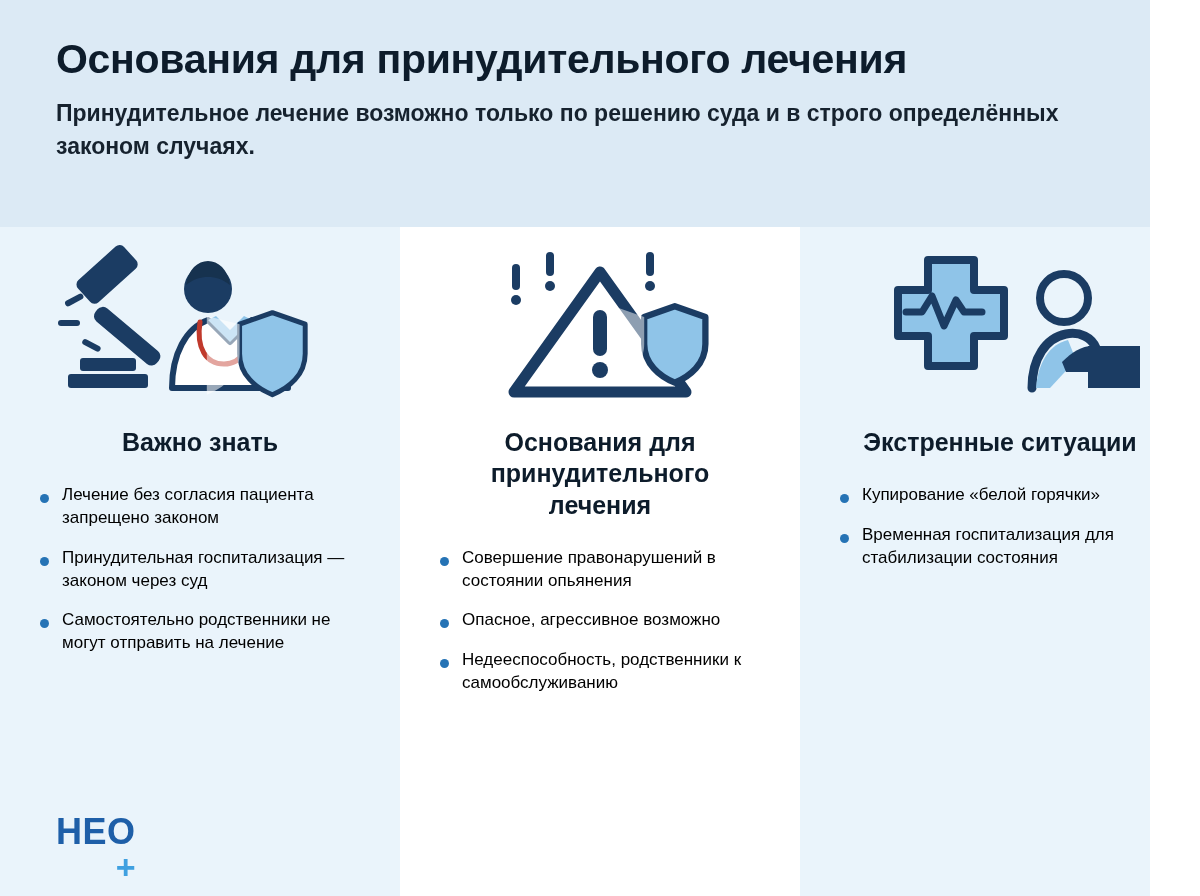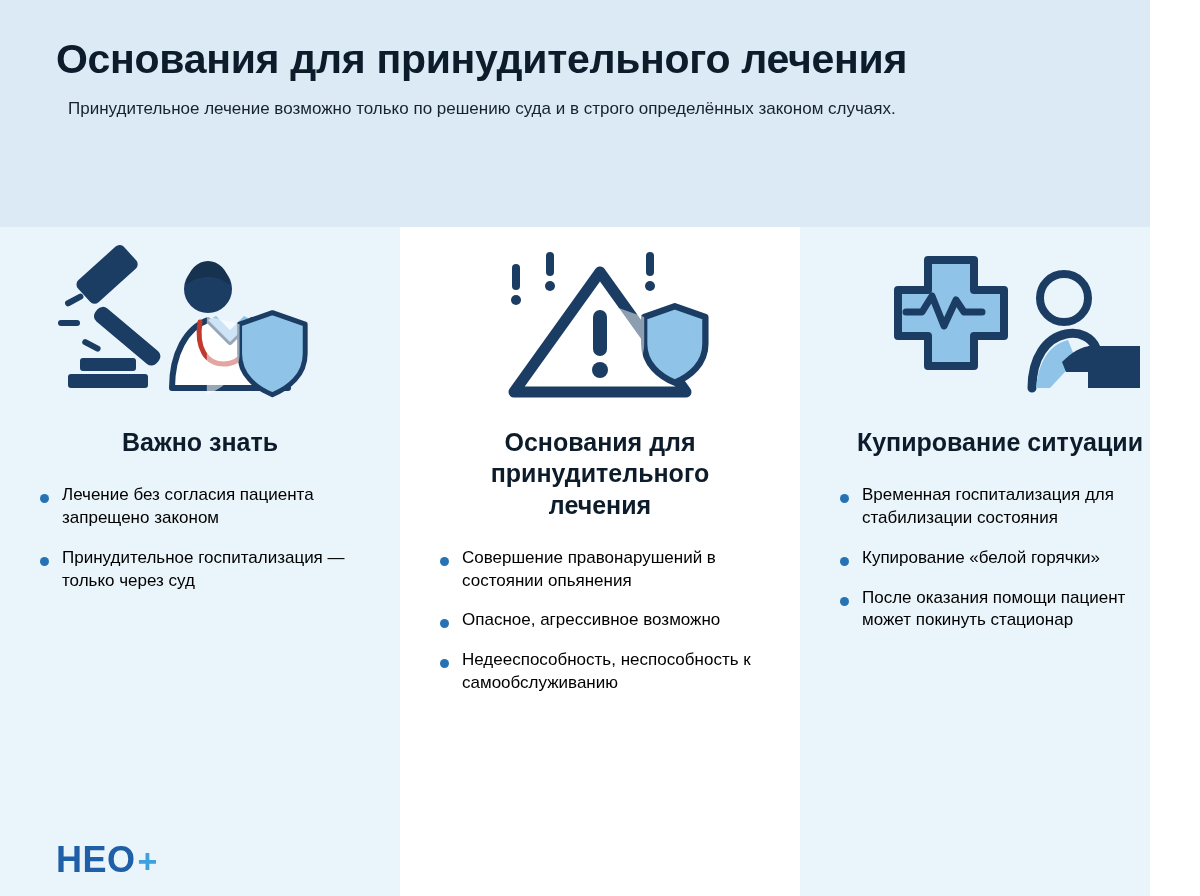--- a/index.html
+++ b/index.html
@@ -33,25 +33,26 @@
   }
   .header-title {
     font-size: 41px;
     font-weight: bold;
     color: #0d1c2b;
     letter-spacing: -0.3px;
     line-height: 1.15;
     margin: 0 0 14px 0;
   }
   .header-sub {
-    font-size: 17px;
+    font-size: 23px;
     color: #16222e;
     line-height: 1.42;
-    margin: 12px;
+    margin: 0;
     max-width: 1010px;
+    font-weight: bold;
   }
 
   
   .corner-arc {
     position: absolute;
     right: -120px;
     bottom: -170px;
     width: 420px;
     height: 420px;
     border-radius: 50%;
@@ -124,24 +125,25 @@
     width: 9px;
     height: 9px;
     border-radius: 50%;
     background: #2573b5;
   }
 
   
   .logo {
     position: absolute;
     left: 56px;
-    bottom: 18px;
+    bottom: 12px;
     z-index: 5;
     display: flex;
     align-items: flex-end;
+    flex-direction: column;
   }
   .logo-text {
     font-size: 36px;
     font-weight: bold;
     color: #1e5fa8;
     letter-spacing: 0.5px;
     line-height: 1;
   }
   .logo-plus {
     font-size: 34px;
@@ -190,21 +192,22 @@
           <path d="M150 80c-4 26 6 42 24 42s26-16 22-40" fill="none" stroke="#c0392b" stroke-width="5" stroke-linecap="round"></path>
           <circle cx="197" cy="90" r="7" fill="#c0392b"></circle>
 
           <path d="M250 78l40-14 40 14v36c0 26-20 42-40 50-20-8-40-24-40-50z" transform="translate(-40,10) scale(0.82) translate(30,10)" fill="#8fc4e8" stroke="#1b3c63" stroke-width="6" stroke-linejoin="round"></path>
           <path d="M250 78l0 0v36c0 26-20 42-40 50 0 0 0-96 0-96z" transform="translate(-40,10) scale(0.82) translate(30,10)" fill="#ffffff" opacity="0.55"></path>
         </svg>
       </div>
       <h2 class="col-title">Важно знать</h2>
       <ul class="bullets">
         <li>Лечение без согласия пациента запрещено законом</li>
-        <li>Принудительное госпитализация — только через суд</li>
+        <li>Принудительная госпитализация — законом через суд</li>
+        <li>Самостоятельно родственники не могут отправить на лечение</li>
       </ul>
     </div>
 
     <div class="col col-2">
       <div class="icon-wrap">
         <svg width="300" height="170" viewBox="0 0 300 170" aria-hidden="true">
 
           <rect x="62" y="22" width="8" height="26" rx="4" fill="#1b3c63"></rect>
           <circle cx="66" cy="58" r="5" fill="#1b3c63"></circle>
           <rect x="96" y="10" width="8" height="24" rx="4" fill="#1b3c63"></rect>
@@ -217,45 +220,44 @@
           <circle cx="150" cy="128" r="8" fill="#1b3c63"></circle>
 
           <path d="M232 68l34-12 34 12v30c0 22-17 36-34 43-17-7-34-21-34-43z" transform="translate(-20,12) scale(0.9) translate(6,2)" fill="#8fc4e8" stroke="#1b3c63" stroke-width="7" stroke-linejoin="round"></path>
           <path d="M232 68l0 0v30c0 22-17 36-34 43 0 0 0-85 0-85z" transform="translate(-20,12) scale(0.9) translate(6,2)" fill="#ffffff" opacity="0.5"></path>
         </svg>
       </div>
       <h2 class="col-title">Основания для принудительного лечения</h2>
       <ul class="bullets">
         <li>Совершение правонарушений в состоянии опьянения</li>
         <li>Опасное, агрессивное возможно</li>
-        <li>Недееспособность, неспособность к самообслуживанию</li>
+        <li>Недееспособность, родственники к самообслуживанию</li>
       </ul>
     </div>
 
     <div class="col col-3">
       <div class="icon-wrap">
         <svg width="300" height="170" viewBox="0 0 300 170" aria-hidden="true">
 
           <path d="M78 18h46v30h30v46h-30v30H78V94H48V48h30z" fill="#8fc4e8" stroke="#1b3c63" stroke-width="8" stroke-linejoin="round"></path>
           <path d="M56 70h16l10-16 12 30 12-26 8 12h18" fill="none" stroke="#1b3c63" stroke-width="7" stroke-linecap="round" stroke-linejoin="round"></path>
 
           <circle cx="214" cy="56" r="24" fill="none" stroke="#1b3c63" stroke-width="8"></circle>
 
           <path d="M182 146c0-30 14-50 34-54 14-3 26 4 30 14" fill="none" stroke="#1b3c63" stroke-width="9" stroke-linecap="round"></path>
           <path d="M186 146c2-26 14-44 32-48l8 20-26 28z" fill="#8fc4e8"></path>
 
           <path d="M238 104h52v42h-52z" fill="#1b3c63"></path>
           <path d="M212 120c10-10 20-16 30-16h8v26h-34z" fill="#1b3c63"></path>
         </svg>
       </div>
-      <h2 class="col-title">Купирование ситуации</h2>
+      <h2 class="col-title">Экстренные ситуации</h2>
       <ul class="bullets">
+        <li>Купирование «белой горячки»</li>
         <li>Временная госпитализация для стабилизации состояния</li>
-        <li>Купирование «белой горячки»</li>
-        <li>После оказания помощи пациент может покинуть стационар</li>
       </ul>
     </div>
 
   </div>
 
   <div class="logo">
     <span class="logo-text">НЕО</span>
     <span class="logo-plus">+</span>
   </div>
 

